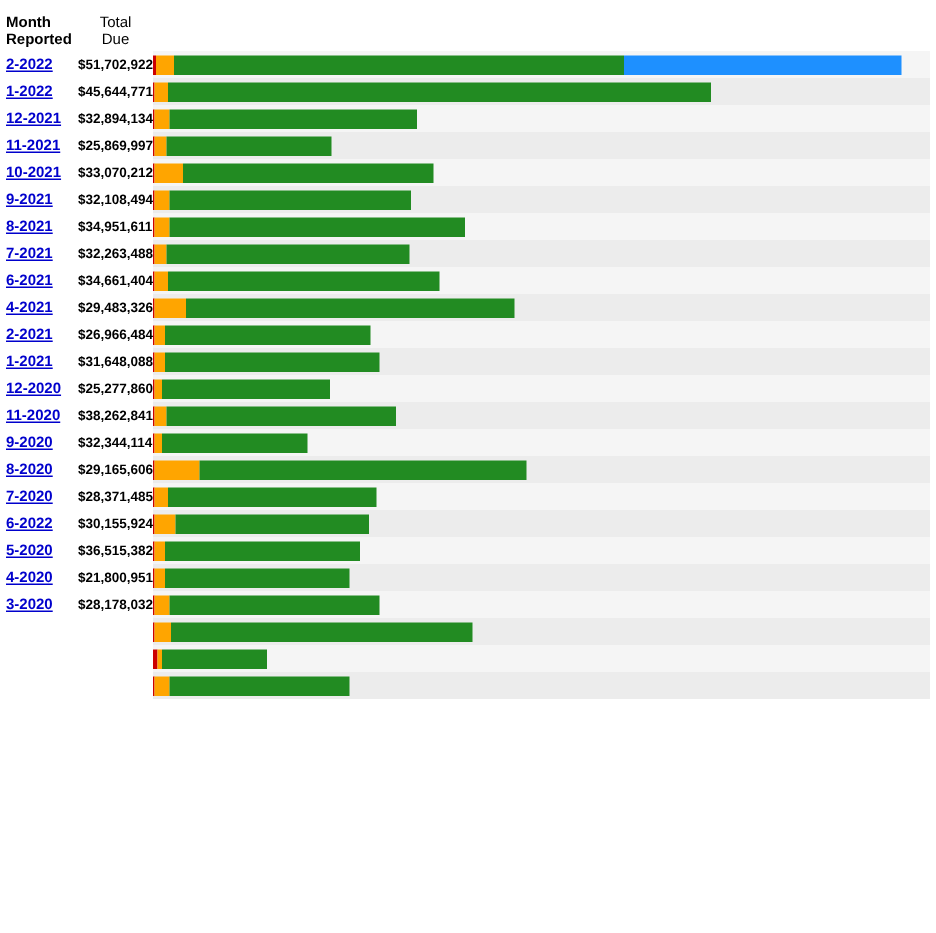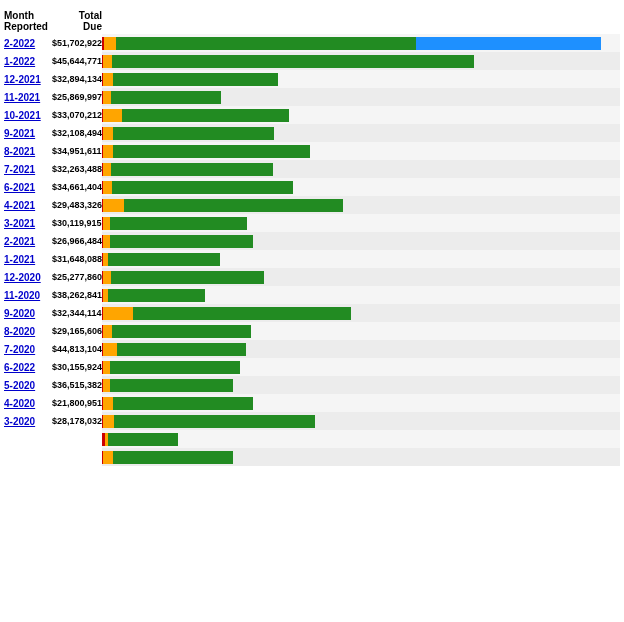--- a/index.html
+++ b/index.html
@@ -46,23 +46,23 @@
       padding-bottom: 2px;
     }
     .label-month {
       width: 48px;
       text-align: left;
       font-size: 10px;
       font-weight: bold;
     }
     .label-total {
       width: 50px;
-      text-align: right;
+      text-align: center;
       font-size: 10px;
-      font-weight: bold;
+      font-weight: normal;
     }
     .label-row {
       display: flex;
       flex-direction: row;
       height: 18px;
       align-items: center;
     }
     .month-link {
       width: 48px;
       font-size: 10px;
@@ -158,24 +158,20 @@
           </div>
           <div class="label-row">
             <span class="month-link">6-2021</span>
             <span class="total-val">$34,661,404</span>
           </div>
           <div class="label-row">
             <span class="month-link">4-2021</span>
             <span class="total-val">$29,483,326</span>
           </div>
           <div class="label-row">
-            <span class="month-link">3-2021</span>
-            <span class="total-val">$30,119,915</span>
-          </div>
-          <div class="label-row">
             <span class="month-link">2-2021</span>
             <span class="total-val">$26,966,484</span>
           </div>
           <div class="label-row">
             <span class="month-link">1-2021</span>
             <span class="total-val">$31,648,088</span>
           </div>
           <div class="label-row">
             <span class="month-link">12-2020</span>
             <span class="total-val">$25,277,860</span>
@@ -187,21 +183,21 @@
           <div class="label-row">
             <span class="month-link">9-2020</span>
             <span class="total-val">$32,344,114</span>
           </div>
           <div class="label-row">
             <span class="month-link">8-2020</span>
             <span class="total-val">$29,165,606</span>
           </div>
           <div class="label-row">
             <span class="month-link">7-2020</span>
-            <span class="total-val">$44,813,104</span>
+            <span class="total-val">$28,371,485</span>
           </div>
           <div class="label-row">
             <span class="month-link">6-2022</span>
             <span class="total-val">$30,155,924</span>
           </div>
           <div class="label-row">
             <span class="month-link">5-2020</span>
             <span class="total-val">$36,515,382</span>
           </div>
           <div class="label-row">

